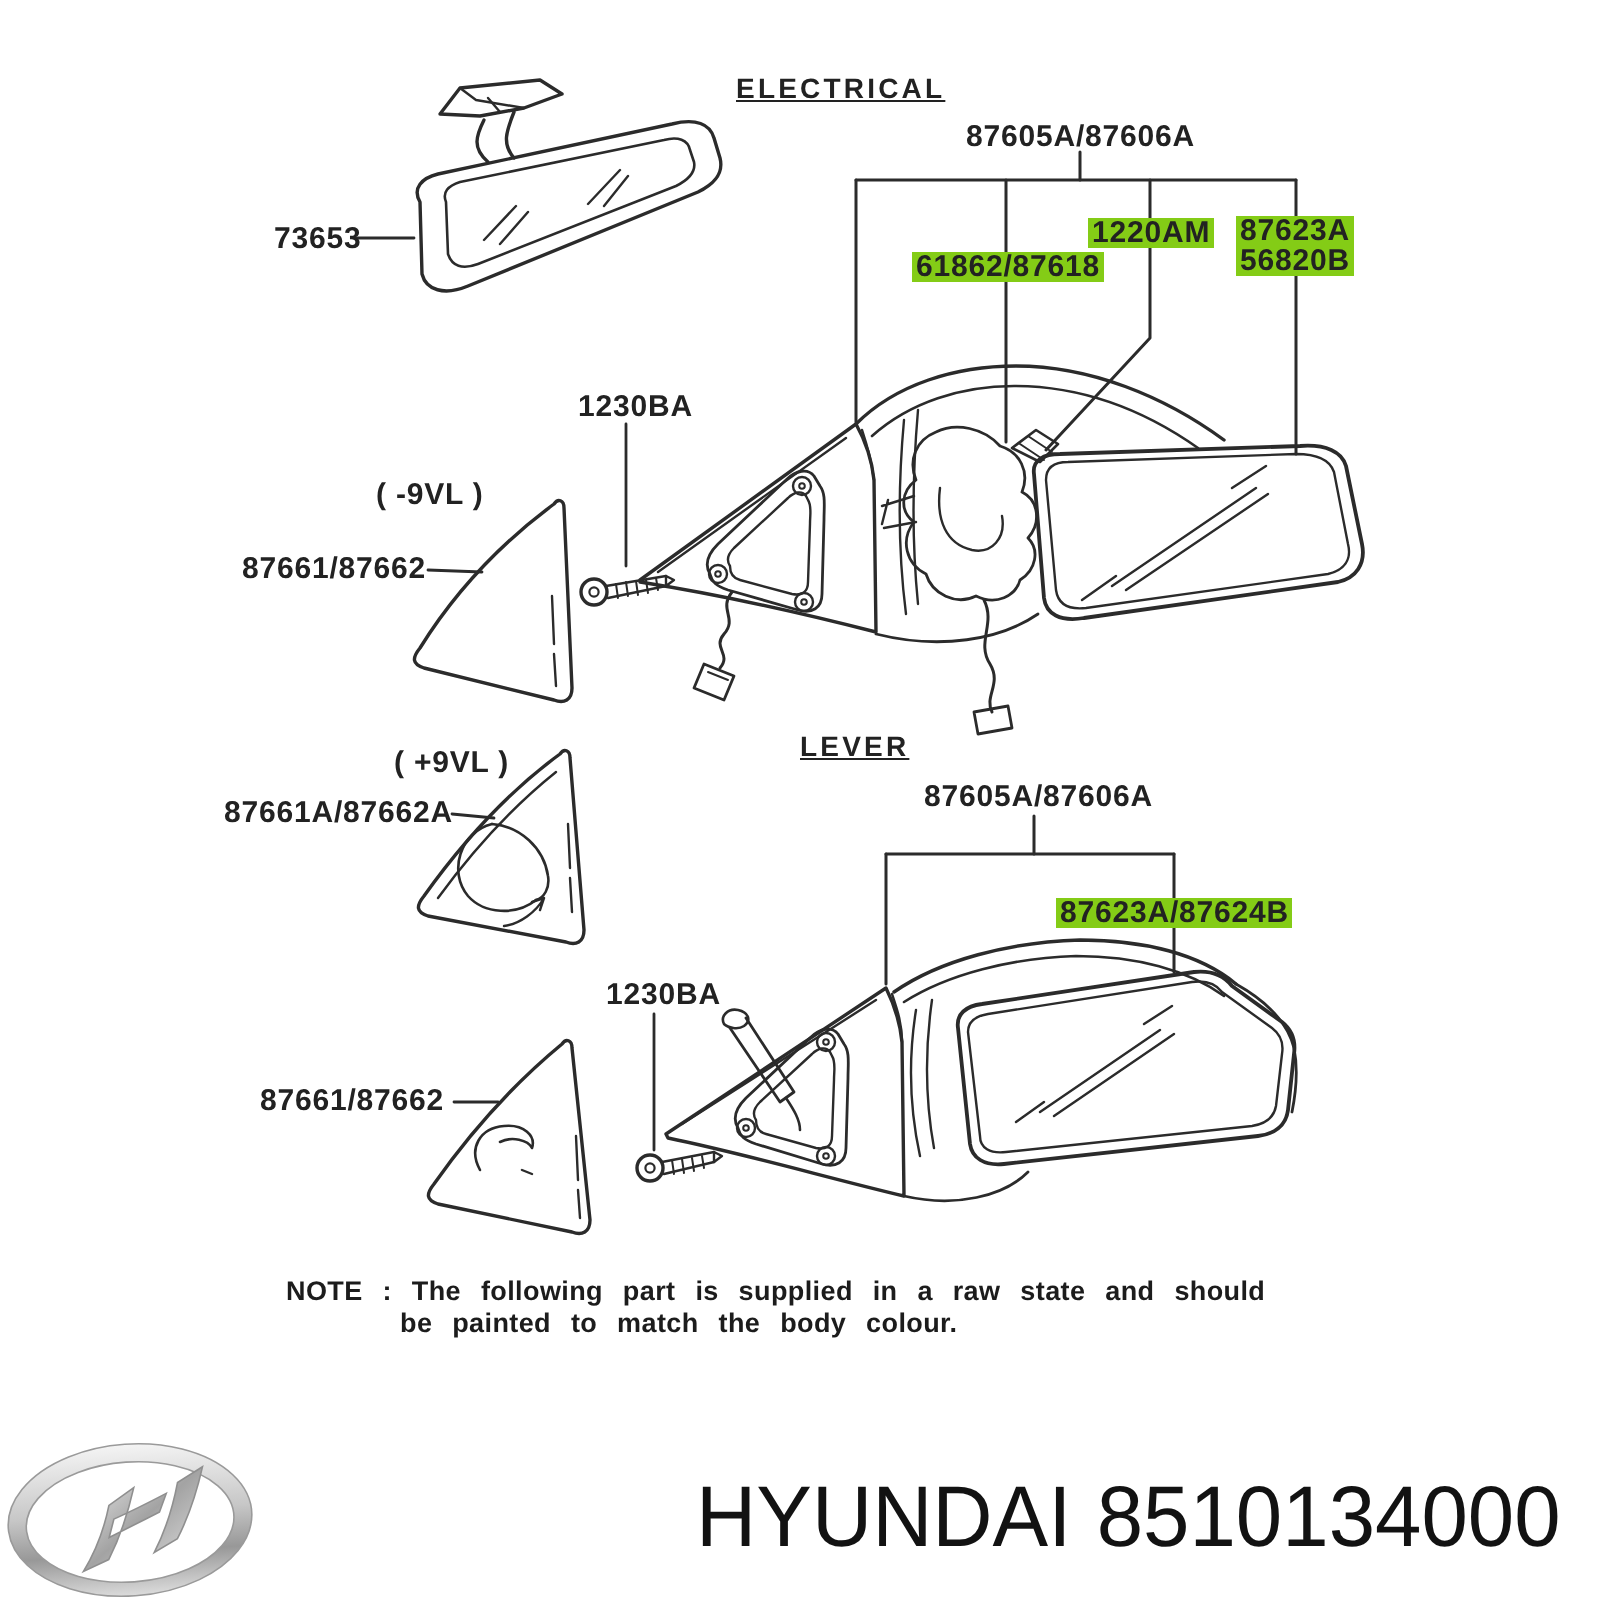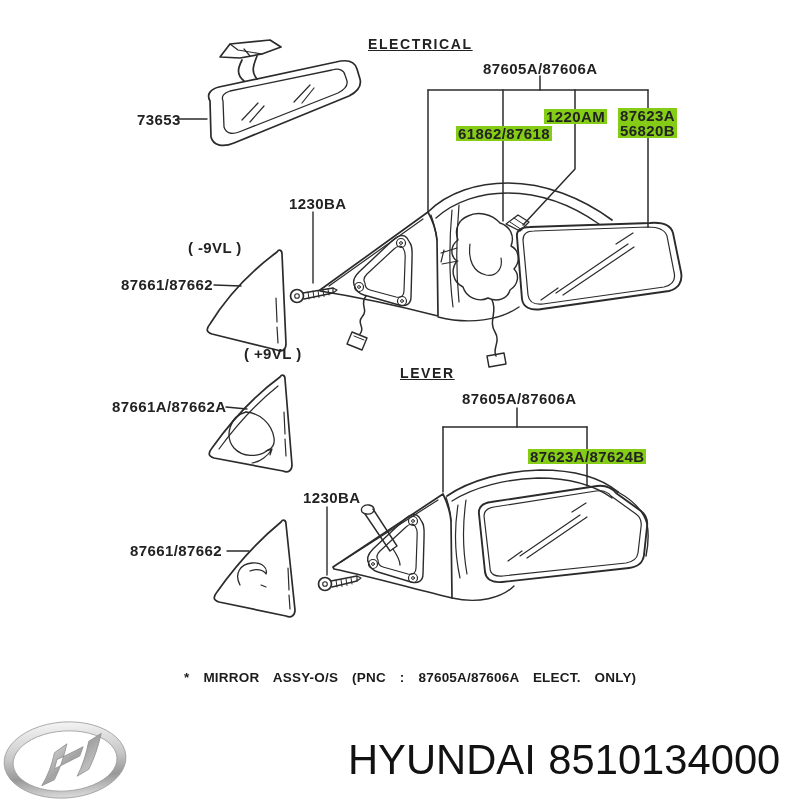--- a/index.html
+++ b/index.html
@@ -193,27 +193,28 @@
   <div class="lbl onL" style="left:456px;top:126px;">61862/87618</div>
   <div class="lbl onL" style="left:544px;top:109px;">1220AM</div>
   <div class="lbl onL" style="left:618px;top:108px;text-align:center;">
     <div>87623A</div>
     <div>56820B</div>
   </div>
   <div class="lbl" style="left:289px;top:196px;">1230BA</div>
 
   <div class="lbl" style="left:188px;top:240px;">( -9VL )</div>
   <div class="lbl" style="left:121px;top:277px;">87661/87662</div>
-  <div class="lbl" style="left:197px;top:346px;margin-left:47px;">( +9VL )</div>
+  <div class="lbl" style="left:197px;top:374px;">( +9VL )</div>
   <div class="lbl" style="left:112px;top:399px;">87661A/87662A</div>
   <div class="lbl" style="left:130px;top:543px;">87661/87662</div>
 
   <div class="lbl title" style="left:400px;top:366px;">LEVER</div>
   <div class="lbl" style="left:462px;top:391px;">87605A/87606A</div>
   <div class="lbl onL" style="left:528px;top:449px;">87623A/87624B</div>
   <div class="lbl" style="left:303px;top:490px;">1230BA</div>
 
-  <div class="note-line note-line3" style="left:184px;top:670px;">* MIRROR ASSY-O/S (PNC : 87605A/87606A ELECT. ONLY)</div>
+  <div class="note-line" style="left:143px;top:638px;">NOTE : The following part is supplied in a raw state and should</div>
+  <div class="note-line" style="left:200px;top:654px;">be painted to match the body colour.</div>
 
   <div class="footer-text">
     <span>HYUNDAI</span><span class="pn">8510134000</span>
   </div>
 </div>
 
 </body></html>

